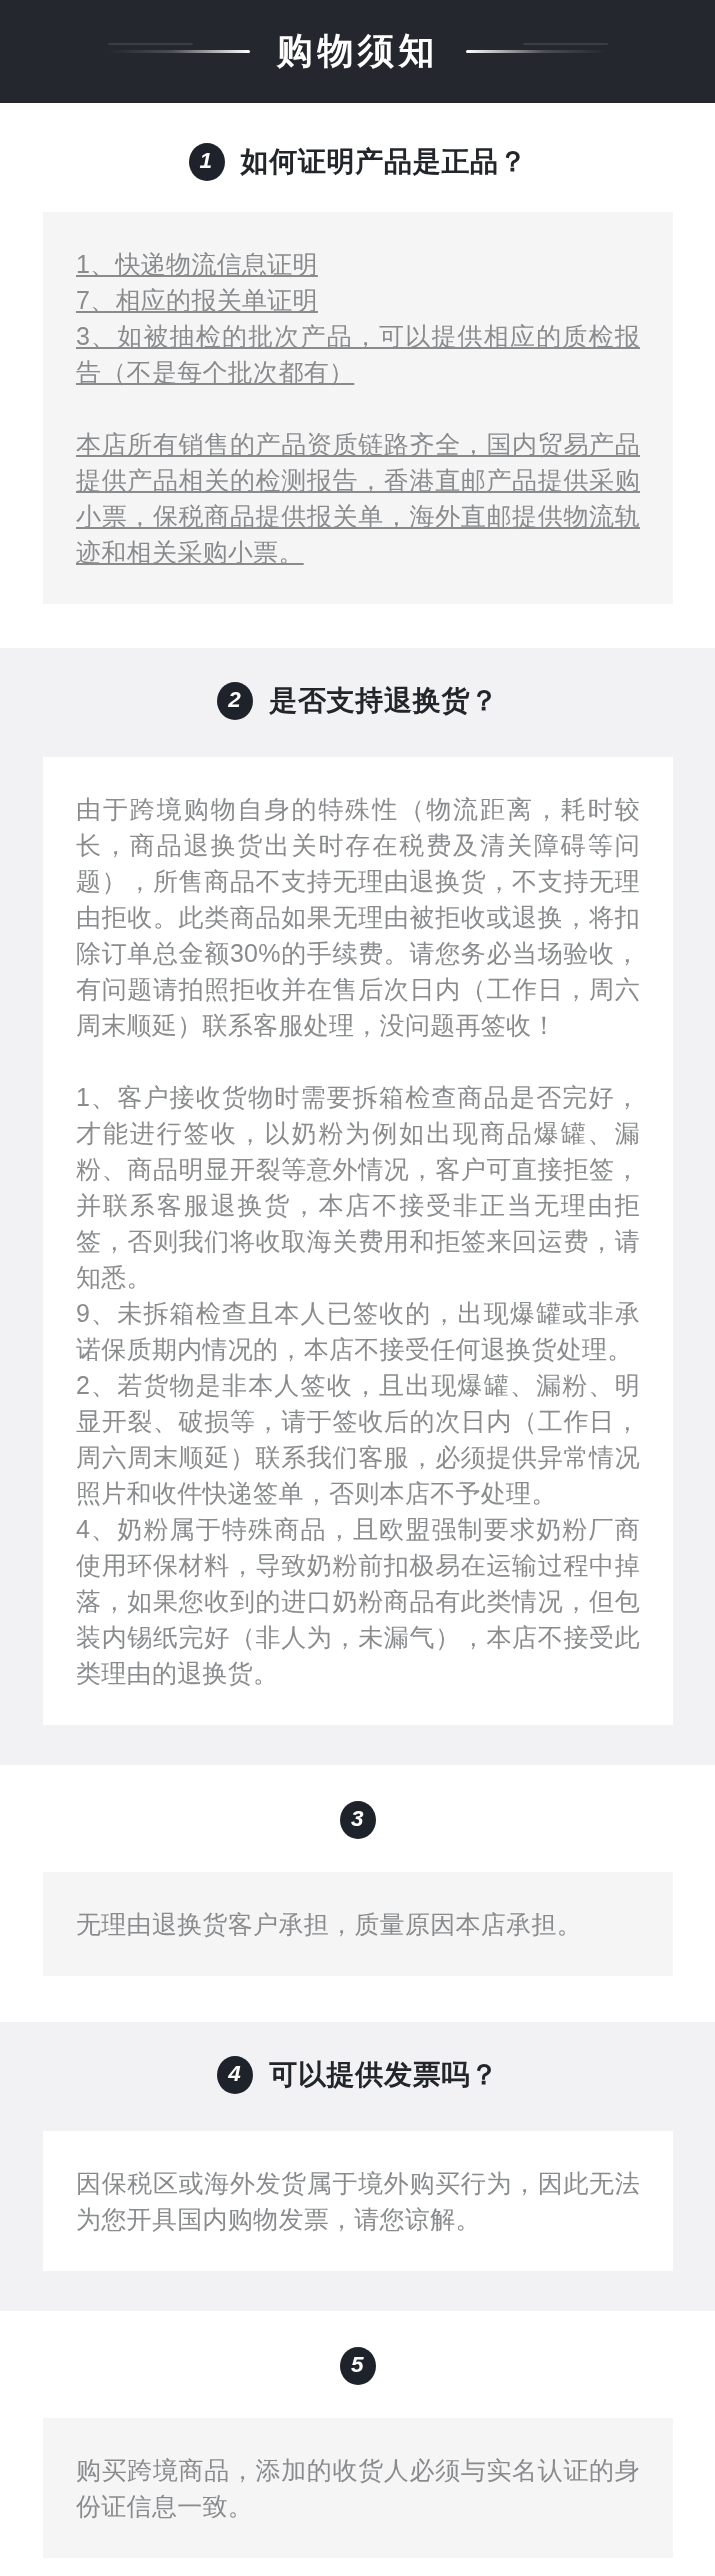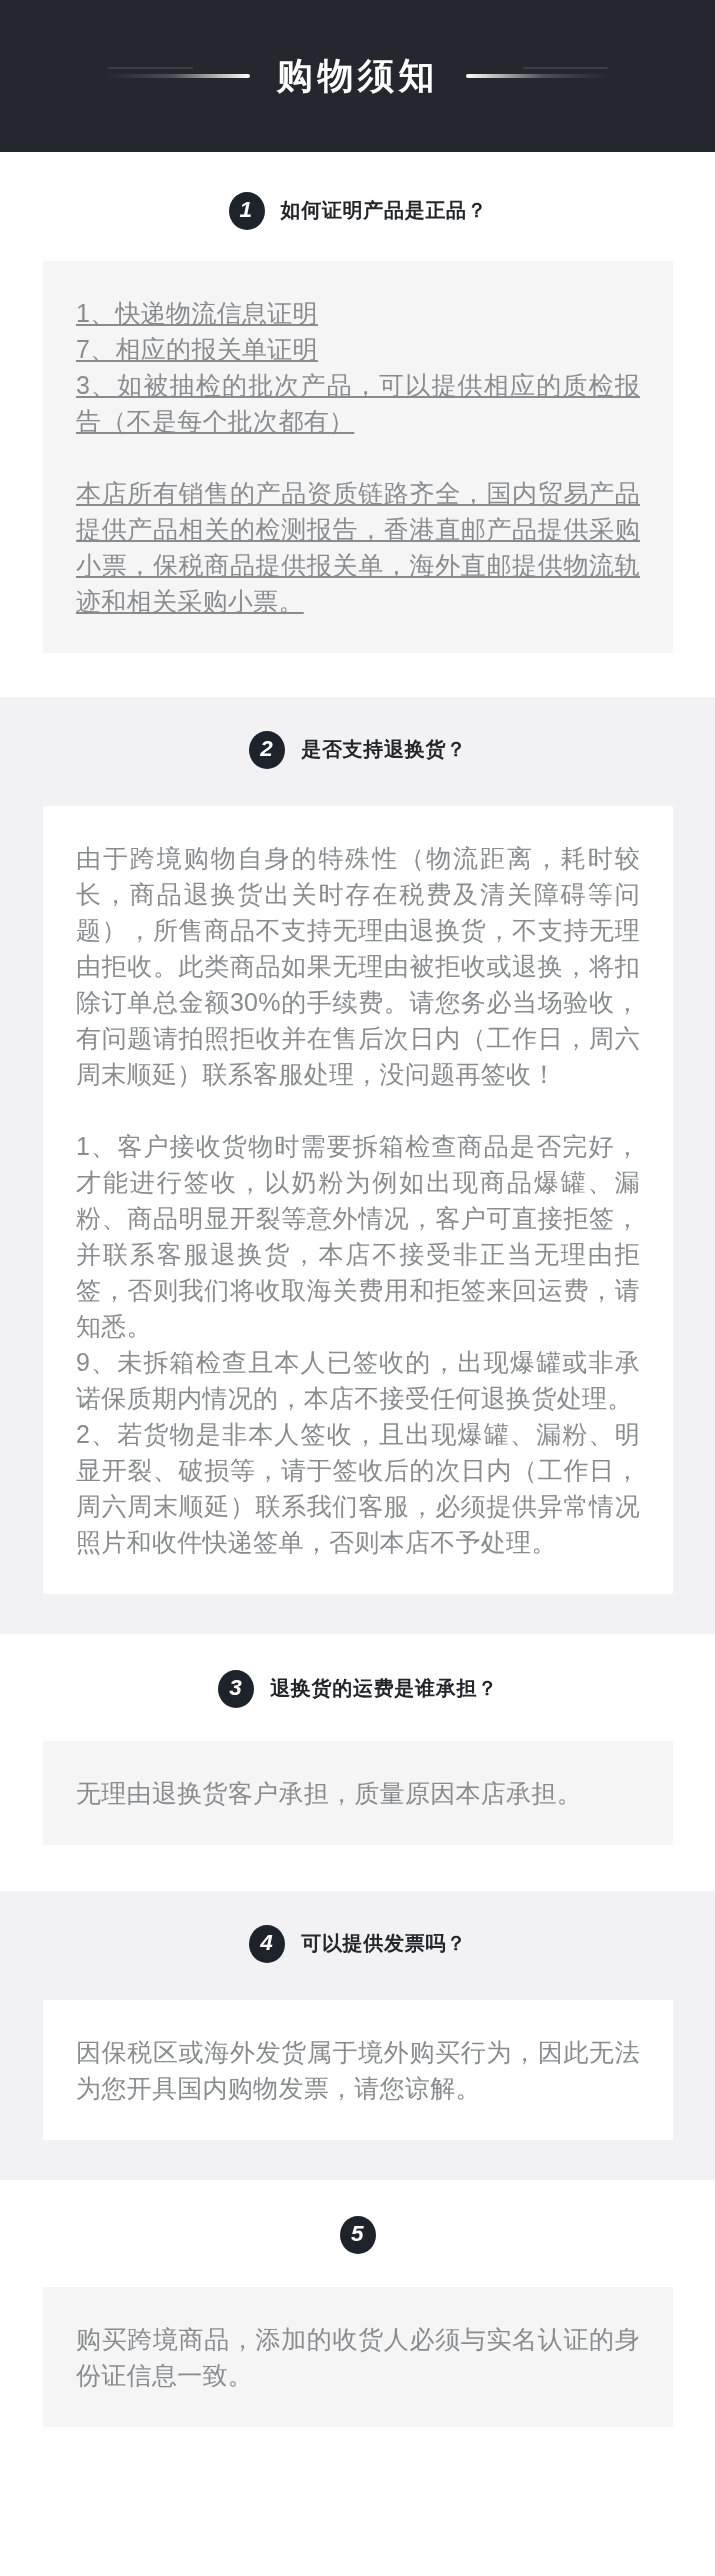--- a/index.html
+++ b/index.html
@@ -12,21 +12,21 @@
     --body-color:#8a8b8d;
     --title-color:#ffffff;
   }
   *{margin:0;padding:0;box-sizing:border-box;}
   html,body{background:#ffffff;}
   body{font-family:"Liberation Sans", sans-serif; width:716px;}
   .page{width:716px; background:#ffffff; overflow:hidden;}
 
   
   .hero{
-    height:152px; background:var(--header-bg);
+    height:103px; background:var(--header-bg);
     display:flex; align-items:center; justify-content:center; gap:26.5px;
   }
   .hero-title{
     color:var(--title-color); font-size:36px; font-weight:bold;
     letter-spacing:4.6px; white-space:nowrap;
   }
   .hero-line{width:142px; height:3.3px; border-radius:2px; position:relative;}
   .hero-line.left{background:linear-gradient(to right, rgba(255,255,255,0) 0%, rgba(255,255,255,0.18) 45%, #ffffff 100%);}
   .hero-line.right{background:linear-gradient(to left, rgba(255,255,255,0) 0%, rgba(255,255,255,0.18) 45%, #ffffff 100%);}
   .hero-line.left::before, .hero-line.right::before{
@@ -44,21 +44,21 @@
   .q-badge{
     width:36px; height:38px; border-radius:50%;
     background:var(--badge-bg); color:#ffffff;
     display:flex; align-items:center; justify-content:center; flex:0 0 auto;
   }
   .q-badge i{
     font-style:italic; font-weight:bold; font-size:22.5px; line-height:1;
     transform:translateX(-0.7px);
   }
   .q-text{
-    font-size:20px; font-weight:bold; color:var(--heading-color);
+    font-size:28px; font-weight:bold; color:var(--heading-color);
     letter-spacing:0.7px; white-space:nowrap;
   }
 
   
   .card{
     margin:0 43px; padding:34px 33px;
     font-size:25px; line-height:36px; color:var(--body-color);
     letter-spacing:0.3px; text-align:justify;
   }
   .card.gray{background:var(--card-gray);}
@@ -111,29 +111,29 @@
       <span class="q-badge">
           <i>2</i>
         </span>
       <h2 class="q-text">是否支持退换货？</h2>
     </div>
     <div class="card white">
       <p>由于跨境购物自身的特殊性（物流距离，耗时较长，商品退换货出关时存在税费及清关障碍等问题），所售商品不支持无理由退换货，不支持无理由拒收。此类商品如果无理由被拒收或退换，将扣除订单总金额30%的手续费。请您务必当场验收，有问题请拍照拒收并在售后次日内（工作日，周六周末顺延）联系客服处理，没问题再签收！</p>
       <p class="gap">1、客户接收货物时需要拆箱检查商品是否完好，才能进行签收，以奶粉为例如出现商品爆罐、漏粉、商品明显开裂等意外情况，客户可直接拒签，并联系客服退换货，本店不接受非正当无理由拒签，否则我们将收取海关费用和拒签来回运费，请知悉。</p>
       <p>9、未拆箱检查且本人已签收的，出现爆罐或非承诺保质期内情况的，本店不接受任何退换货处理。</p>
       <p>2、若货物是非本人签收，且出现爆罐、漏粉、明显开裂、破损等，请于签收后的次日内（工作日，周六周末顺延）联系我们客服，必须提供异常情况照片和收件快递签单，否则本店不予处理。</p>
+      <p>4、奶粉属于特殊商品，且欧盟强制要求奶粉厂商使用环保材料，导致奶粉前扣极易在运输过程中掉落，如果您收到的进口奶粉商品有此类情况，但包装内锡纸完好（非人为，未漏气），本店不接受此类理由的退换货。</p>
     </div>
   </section>
 
   <section class="sec white sec3">
     <div class="q-row">
       <span class="q-badge">
           <i>3</i>
         </span>
-      <h2 class="q-text">退换货的运费是谁承担？</h2>
     </div>
     <div class="card gray">
       <p>无理由退换货客户承担，质量原因本店承担。</p>
     </div>
   </section>
 
   <section class="sec band">
     <div class="q-row">
       <span class="q-badge">
           <i>4</i>

